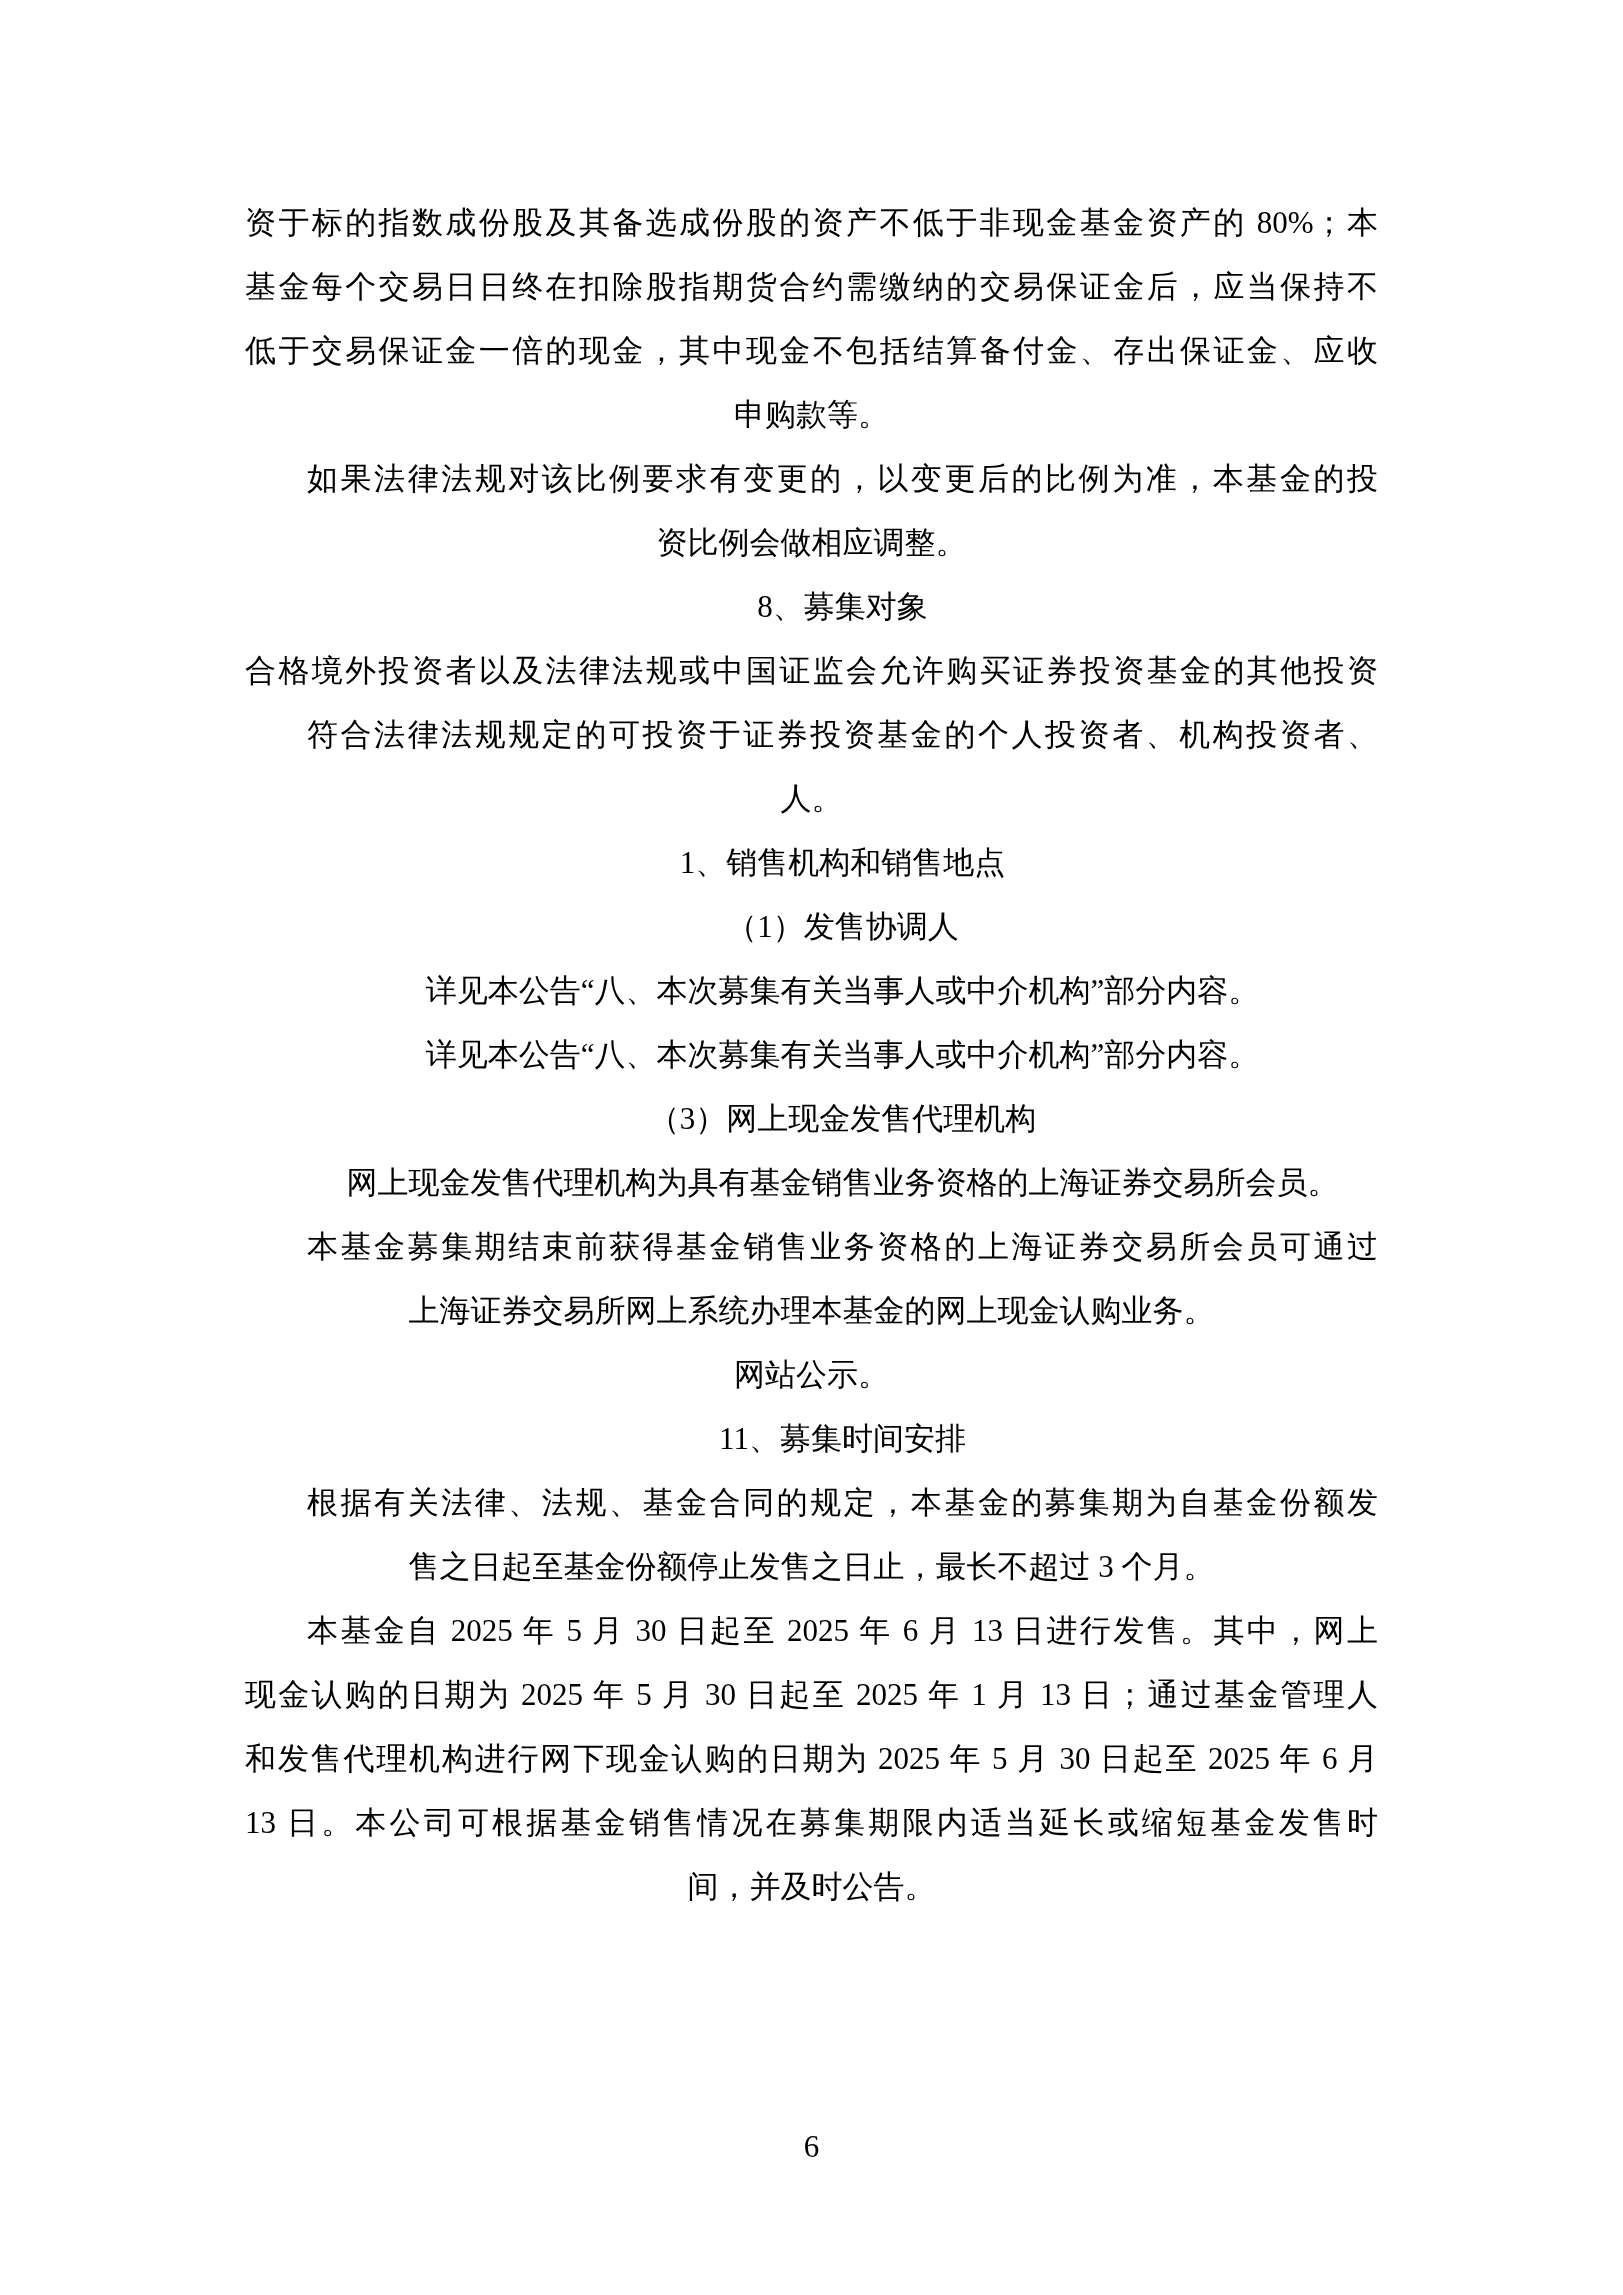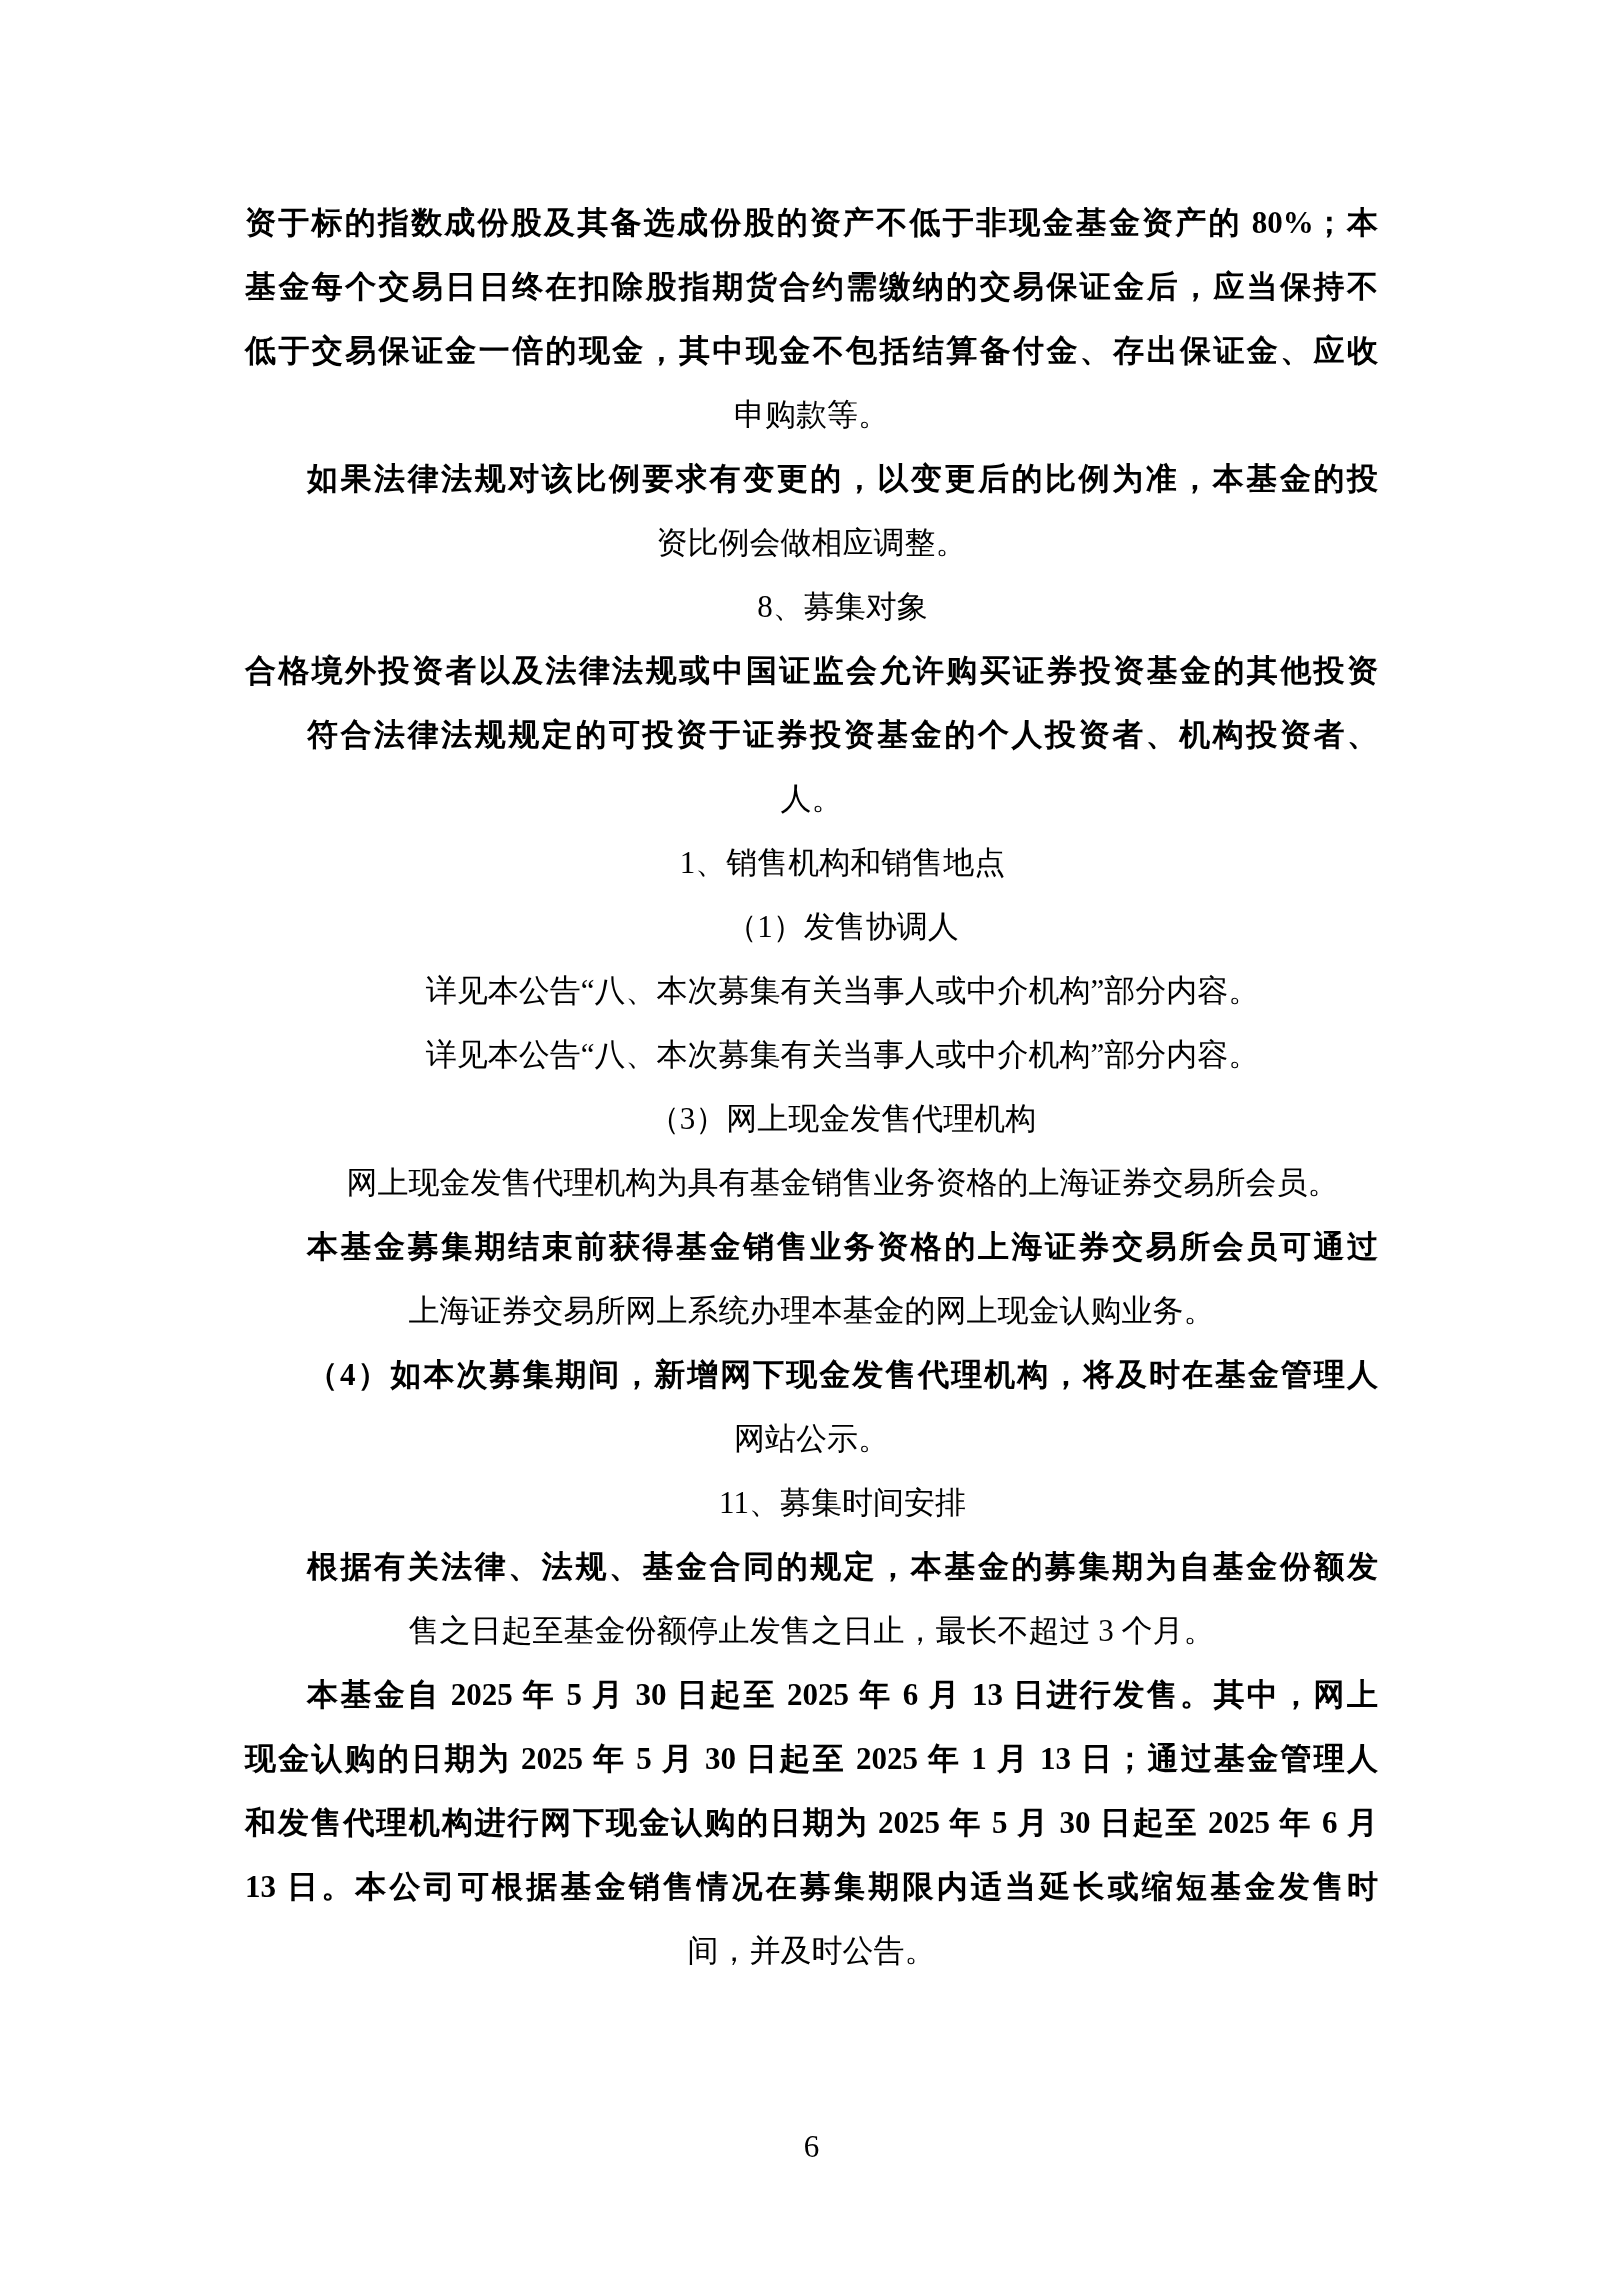--- a/index.html
+++ b/index.html
@@ -32,21 +32,20 @@
     text-align: center;
     white-space: normal;
   }
   .line.indent {
     text-indent: 62px;
   }
   .line.justify {
     text-align: justify;
     text-align-last: justify;
     text-justify: inter-character;
-    font-weight: bold;
   }
   .page-number {
     position: absolute;
     top: 2115px;
     left: 0;
     width: 100%;
     text-align: center;
     font-size: 31px;
     line-height: 63px;
   }
@@ -67,21 +66,20 @@
       <div class="line justify indent">符合法律法规规定的可投资于证券投资基金的个人投资者、机构投资者、</div>
       <div class="line">人。</div>
       <div class="line indent">1、销售机构和销售地点</div>
       <div class="line indent">（1）发售协调人</div>
       <div class="line indent">详见本公告“八、本次募集有关当事人或中介机构”部分内容。</div>
       <div class="line indent">详见本公告“八、本次募集有关当事人或中介机构”部分内容。</div>
       <div class="line indent">（3）网上现金发售代理机构</div>
       <div class="line indent">网上现金发售代理机构为具有基金销售业务资格的上海证券交易所会员。</div>
       <div class="line justify indent">本基金募集期结束前获得基金销售业务资格的上海证券交易所会员可通过</div>
       <div class="line">上海证券交易所网上系统办理本基金的网上现金认购业务。</div>
-      <div class="line justify indent">（4）如本次募集期间，新增网下现金发售代理机构，将及时在基金管理人</div>
       <div class="line">网站公示。</div>
       <div class="line indent">11、募集时间安排</div>
       <div class="line justify indent">根据有关法律、法规、基金合同的规定，本基金的募集期为自基金份额发</div>
       <div class="line">售之日起至基金份额停止发售之日止，最长不超过 3 个月。</div>
       <div class="line justify indent">本基金自 2025 年 5 月 30 日起至 2025 年 6 月 13 日进行发售。其中，网上</div>
       <div class="line justify">现金认购的日期为 2025 年 5 月 30 日起至 2025 年 1 月 13 日；通过基金管理人</div>
       <div class="line justify">和发售代理机构进行网下现金认购的日期为 2025 年 5 月 30 日起至 2025 年 6 月</div>
       <div class="line justify">13 日。本公司可根据基金销售情况在募集期限内适当延长或缩短基金发售时</div>
       <div class="line">间，并及时公告。</div>
     </div>

